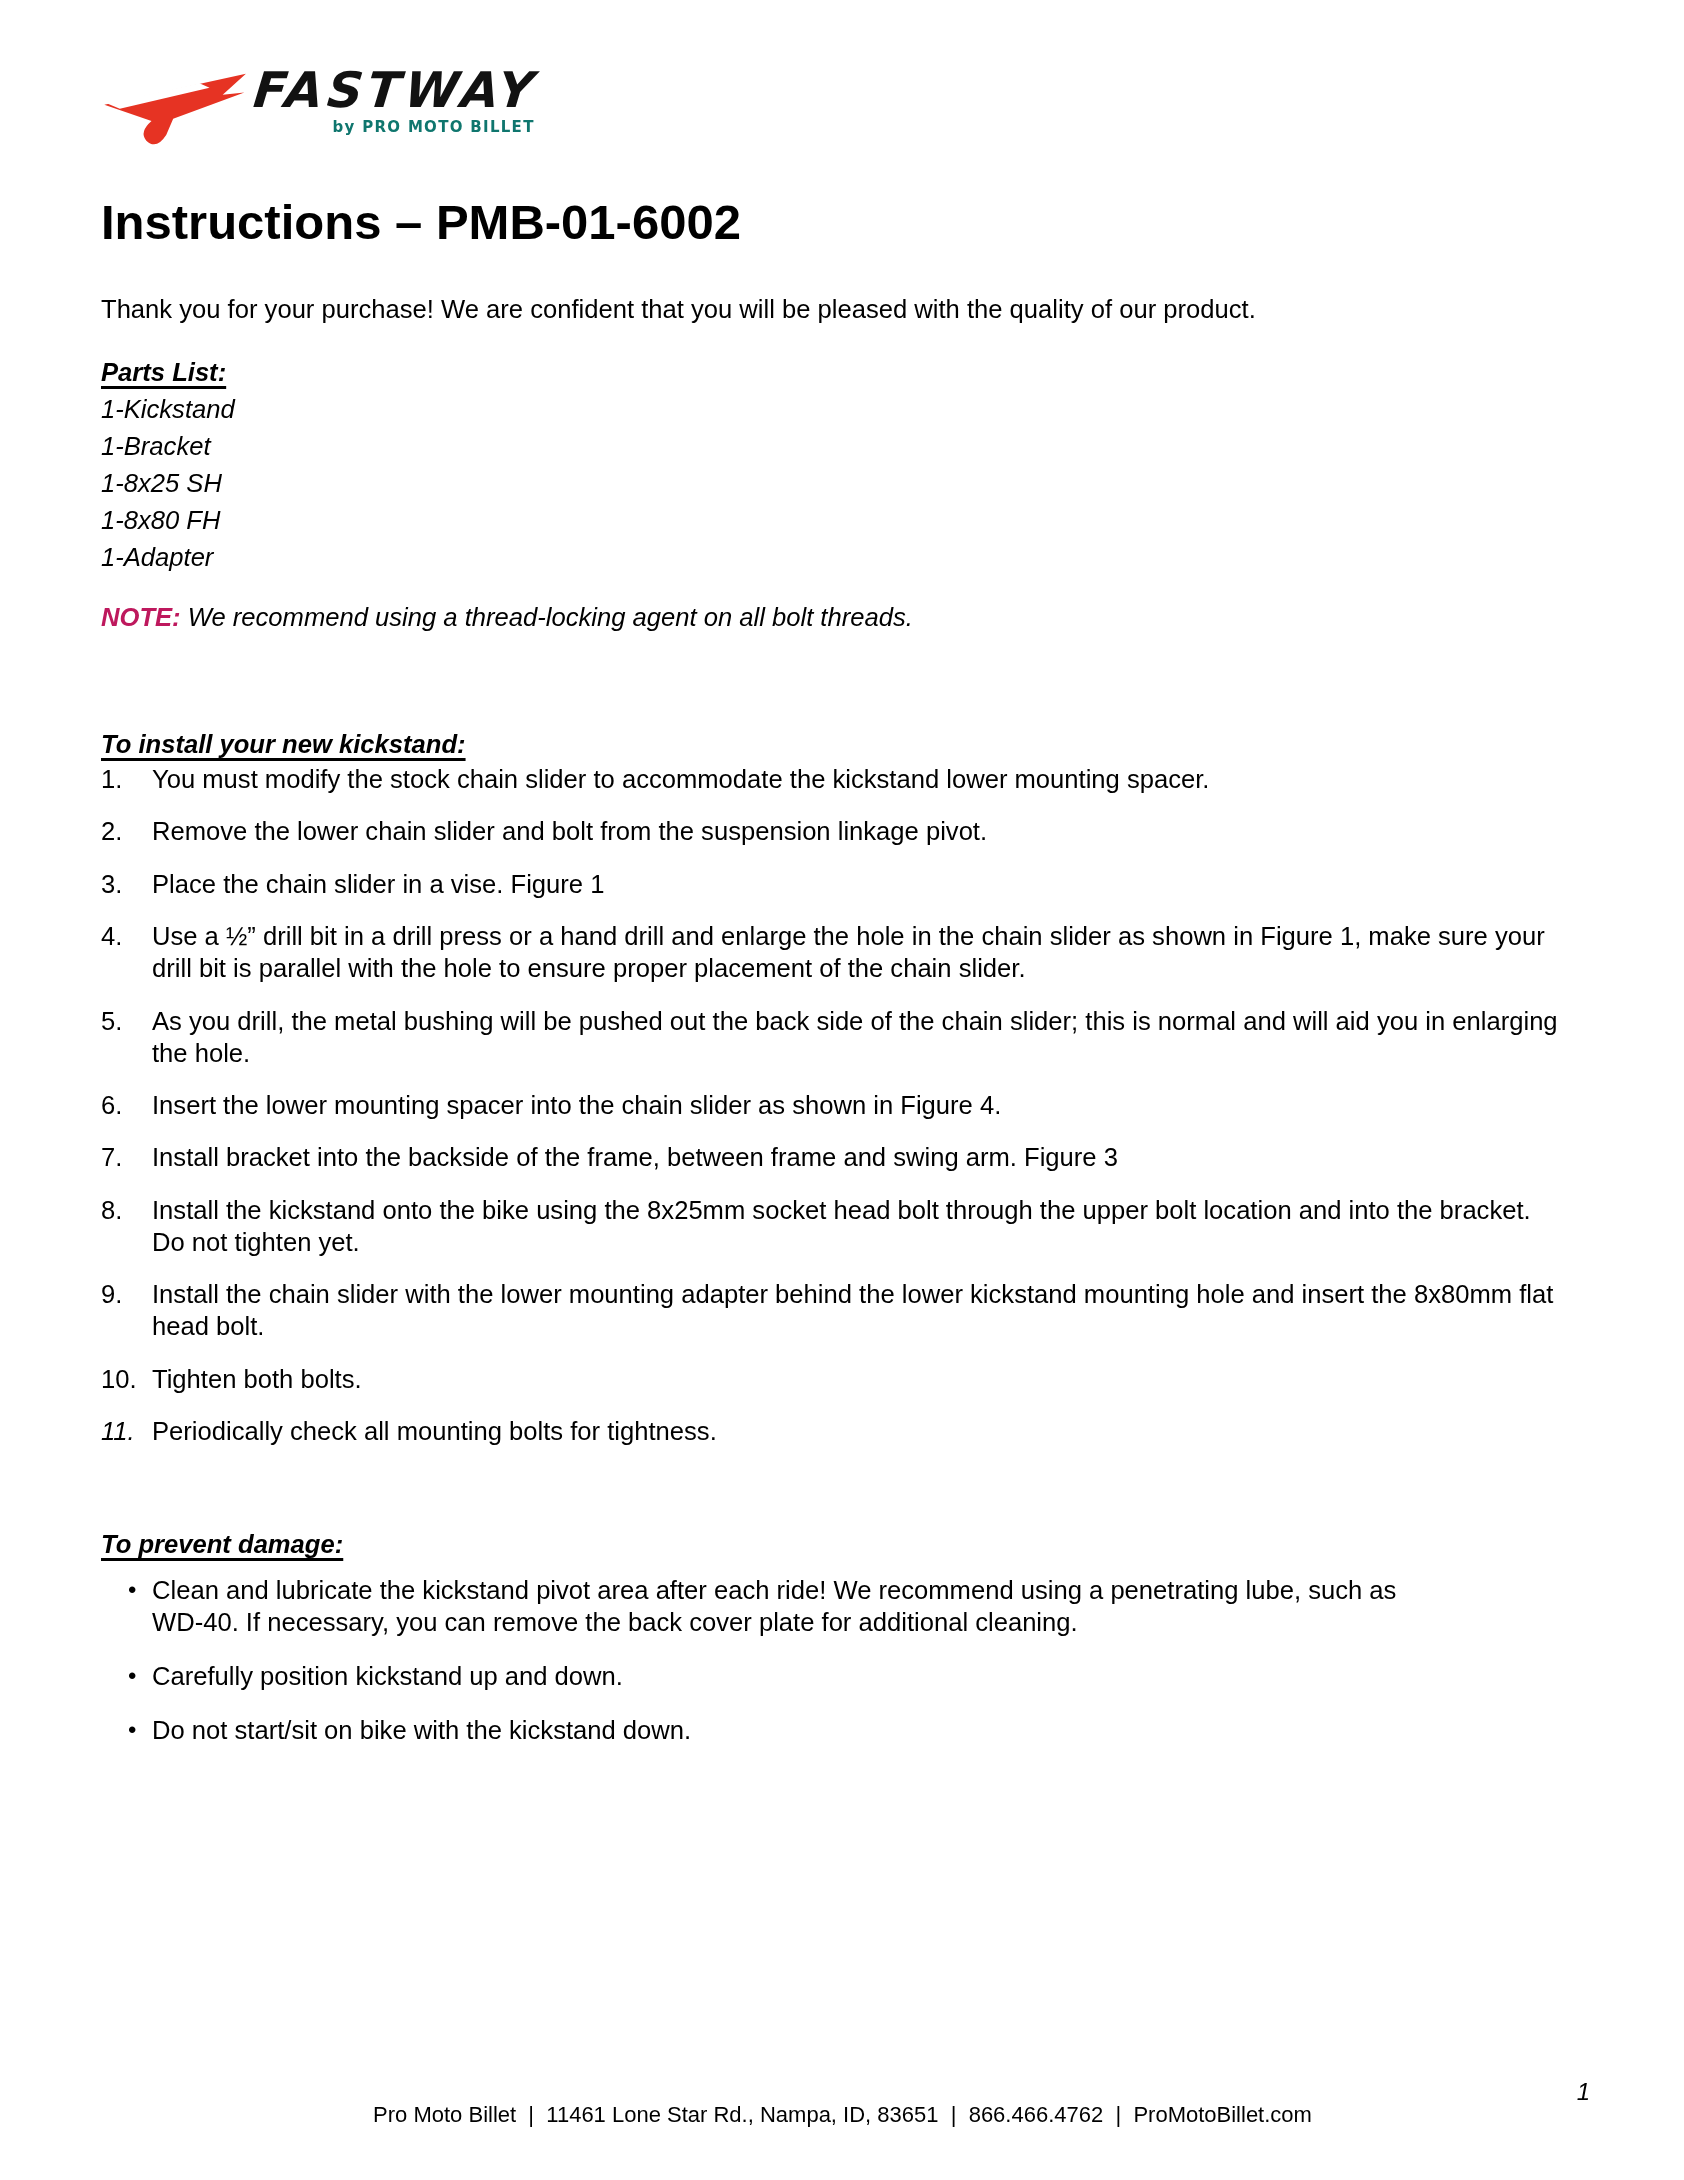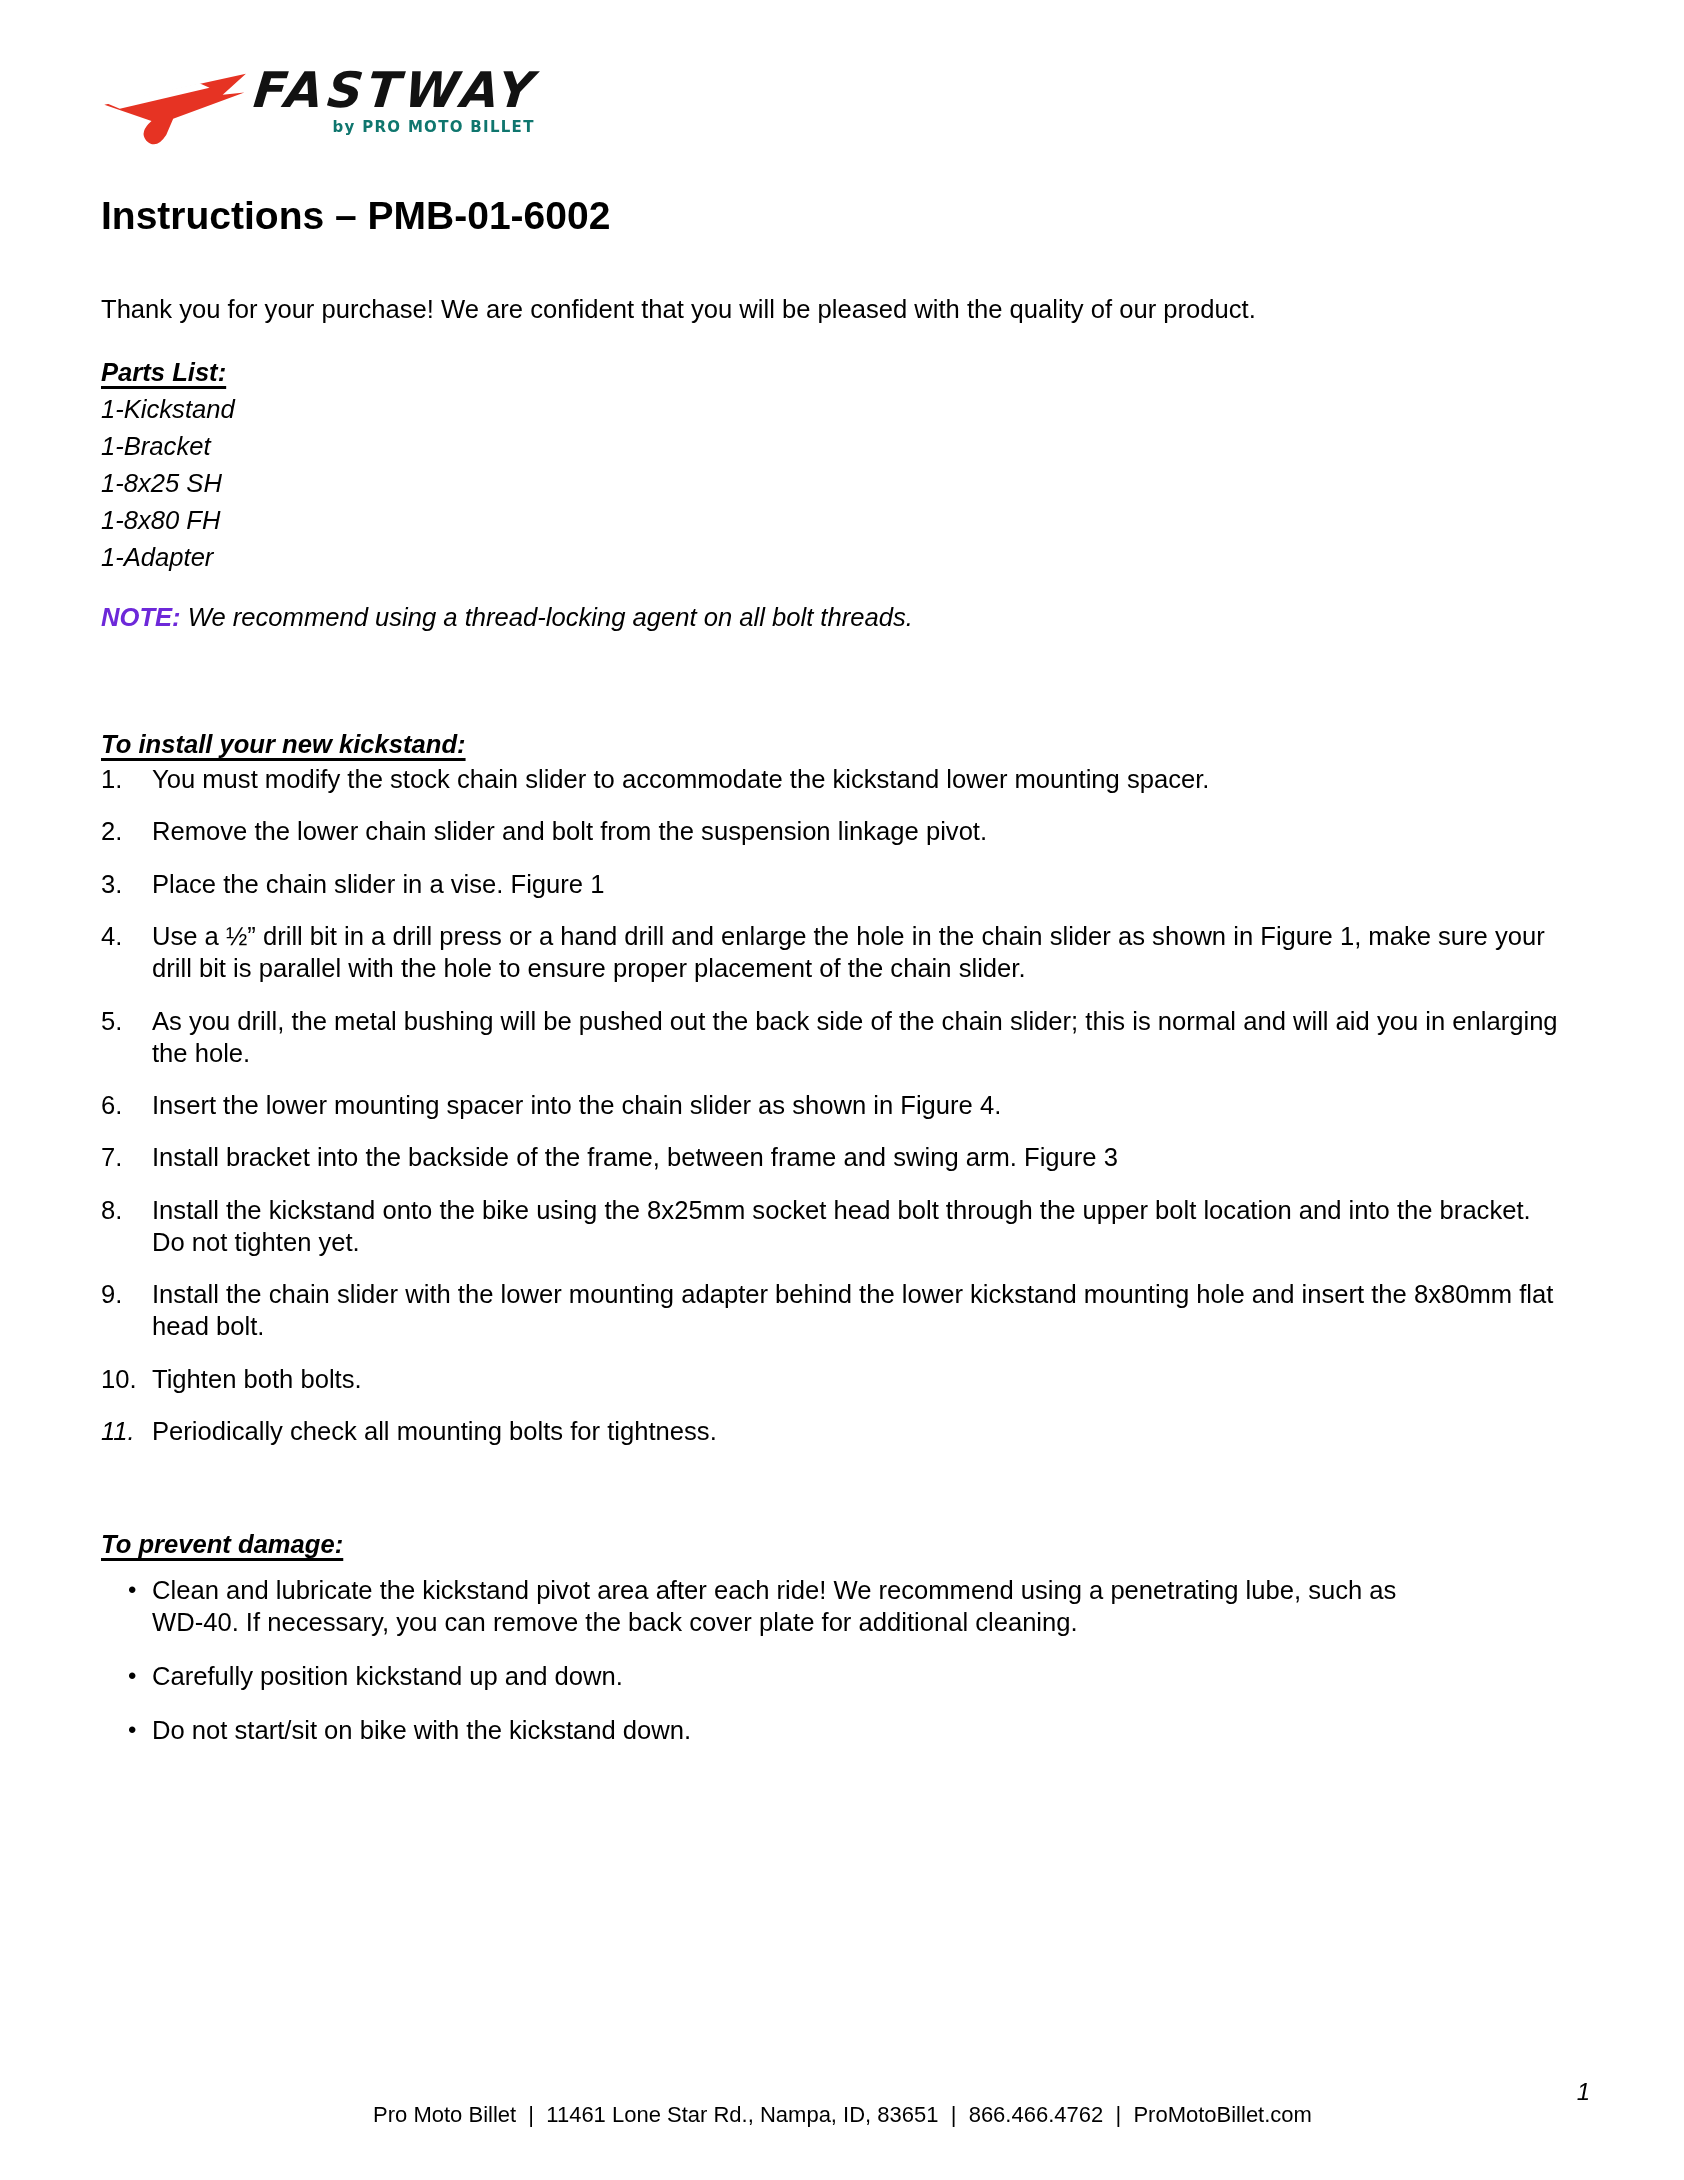--- a/index.html
+++ b/index.html
@@ -28,42 +28,42 @@
   }
   .logo-byline{
     font-family:"DejaVu Sans", sans-serif;
     font-weight:bold; 
     font-size:15px; letter-spacing:1.3px;
     color:#0f766e; margin-top:1.7px; margin-right:3.4px;
   }
   
   .doc-title{
     position:absolute; top:194px; left:101px;
-    font-size:39px; font-weight:bold; line-height:1.15;
+    font-size:49px; font-weight:bold; line-height:1.15;
     letter-spacing:0px;
   }
   .intro{
     position:absolute; top:293px; left:101px; width:1484px;
     font-size:25.6px; line-height:32px;
   }
   .parts{
     position:absolute; top:354px; left:101px; width:681px;
     font-size:25.6px; line-height:37px; font-style:italic;
   }
   .parts-heading{
     font-weight:bold;
     text-decoration:underline;
     text-decoration-thickness:2.6px;
     text-underline-offset:5.1px;
   }
   .note-line{
     position:absolute; top:601px; left:101px; width:1484px;
     font-size:25.6px; line-height:32px; font-style:italic;
   }
-  .note-label{font-weight:bold; color:#6d28d9;}
+  .note-label{font-weight:bold; color:#be185d;}
   .section-heading{
     position:absolute; left:101px;
     font-size:25.6px; font-weight:bold; font-style:italic; line-height:32px;
     text-decoration:underline;
     text-decoration-thickness:2.6px;
     text-underline-offset:5.1px;
   }
   .h-install{top:712px;margin-top:16px;}
   .h-prevent{top:1528px;}
   

